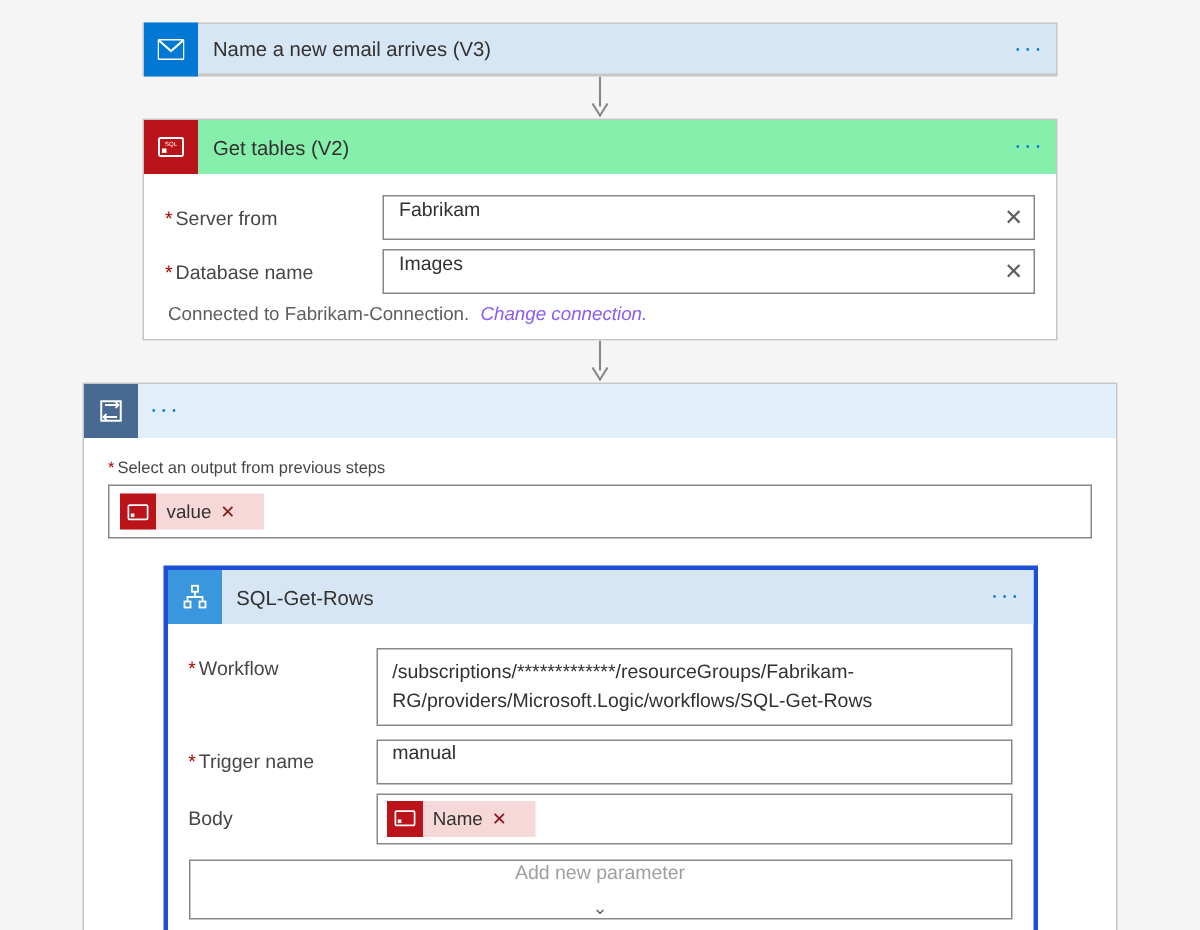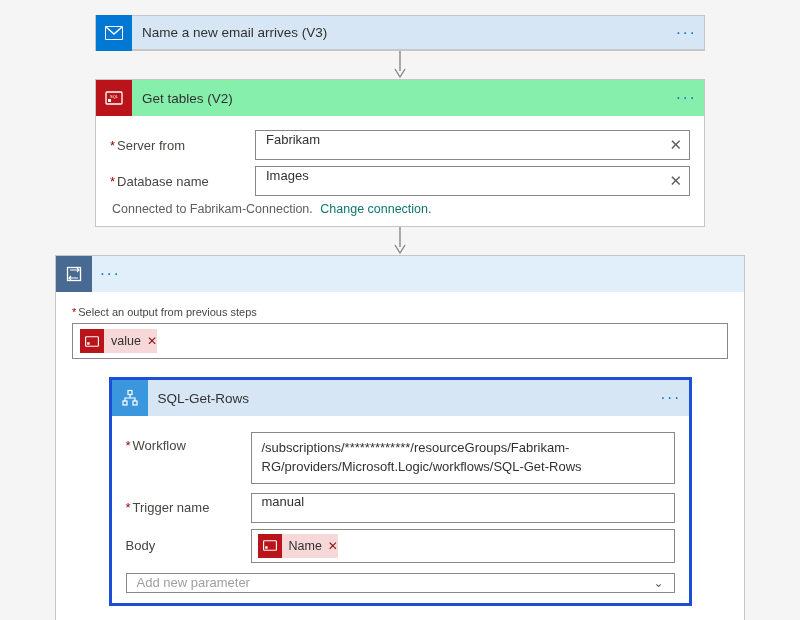--- a/index.html
+++ b/index.html
@@ -80,40 +80,40 @@
   .clear-x {
     position: absolute;
     right: 8px;
     top: 50%;
     transform: translateY(-50%);
     font-size: 15px;
     color: #605e5c;
     cursor: pointer;
   }
   .conn-row { font-size: 12.5px; color: #605e5c; margin-top: 6px; padding-left: 2px; }
-  .conn-row a { color: #0f766e; text-decoration: none; margin-left: 4px; }
+  .conn-row a { color: #8b5cf6; text-decoration: none; margin-left: 4px; font-style: italic; }
   
   .foreach-step { width: 690px; }
   .foreach-header { background: #e1effa; }
   .foreach-icon { background: #486991; color: #fff; }
   .foreach-body { padding: 14px 16px 8px 16px; }
   .subtle-label { font-size: 11px; color: #484644; margin-bottom: 5px; }
   .token-box {
     border: 1px solid #8a8886;
     padding: 5px 7px;
     display: flex;
     align-items: center;
     min-height: 34px;
   }
   .token {
     display: inline-flex;
     align-items: center;
     background: #f7d8d9;
     height: 24px;
-    padding-right: 0;
+    padding-right: 19px;
     font-size: 12.5px;
     color: #323130;
   }
   .token .tk-icon {
     width: 24px;
     height: 24px;
     background: #ba141a;
     display: flex;
     align-items: center;
     justify-content: center;
@@ -122,28 +122,29 @@
   }
   .token .tk-x { margin-left: 6px; color: #8a1417; cursor: pointer; font-size: 12px; }
   
   .nested-step { width: 583px; margin: 18px auto 6px auto; border: 3px solid #1d4ed8; }
   .nested-header { background: #d6e6f5; }
   .nested-icon { background: #3a96dd; color: #fff; }
   .nested-body { padding: 10px 14px; }
   .nested-body .field-label { width: 125px; }
   .param-select {
     border: 1px solid #8a8886;
-    height: 20px;
+    height: 40px;
     display: flex;
     align-items: center;
     justify-content: space-between;
     padding: 0 10px;
     color: #a19f9d;
     margin-top: 10px;
     cursor: pointer;
+    flex-direction: column;
   }
   .chev { font-size: 12px; color: #605e5c; }
   
   .arrow { text-align: center; height: 28px; position: relative; }
   .arrow svg { display: block; margin: 0 auto; }
   
   .svg-ico { display:block; }
 </style>
 </head>
 <body>

